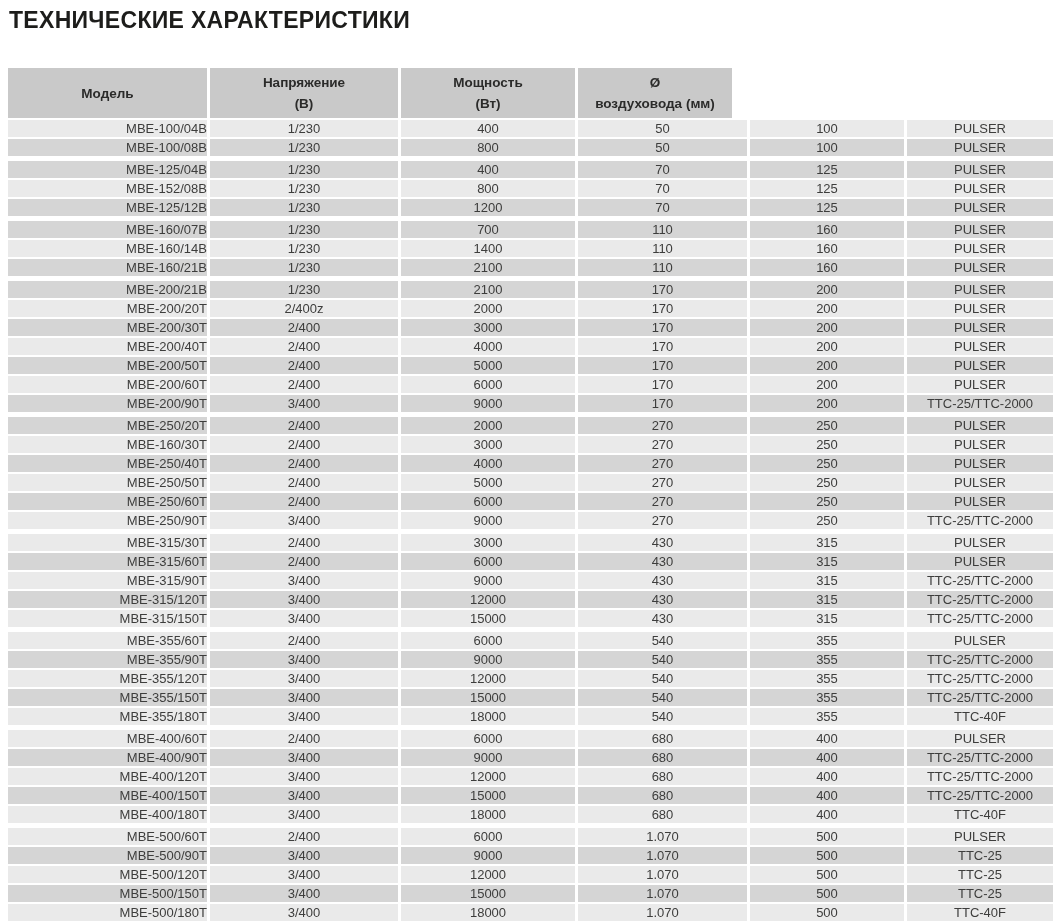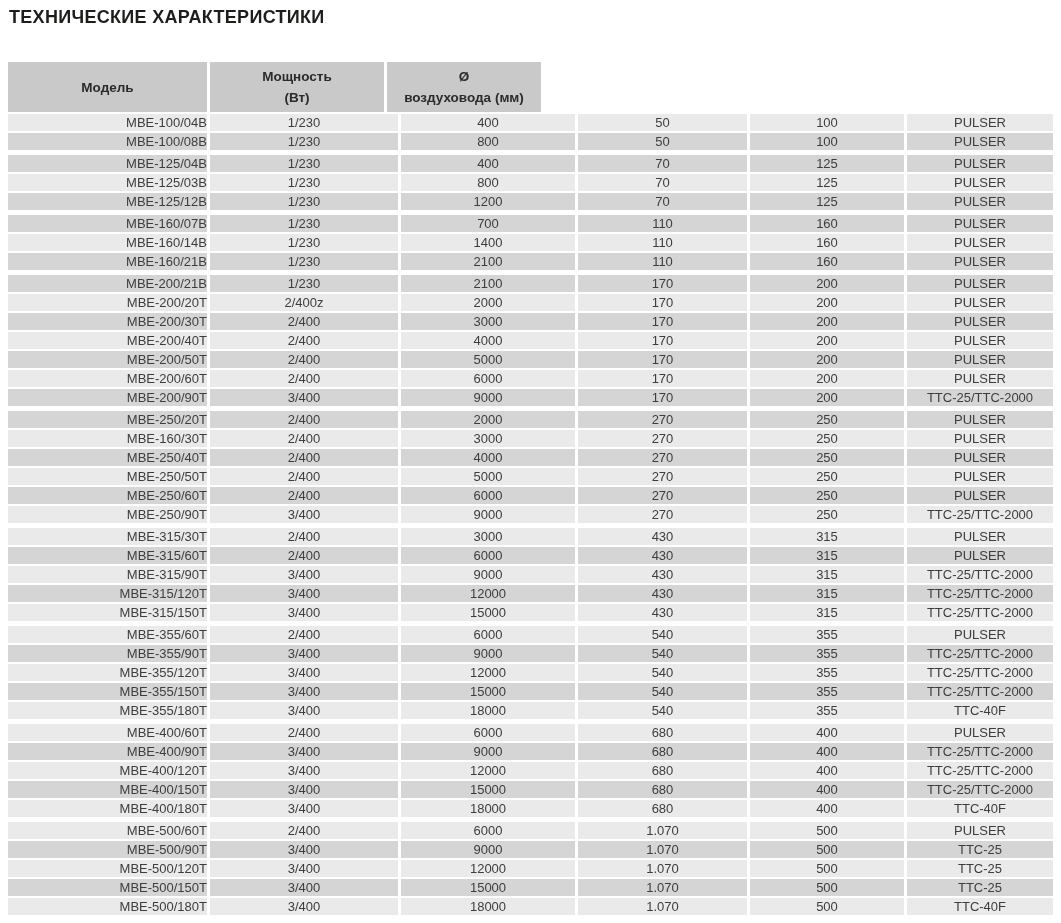--- a/index.html
+++ b/index.html
@@ -8,21 +8,21 @@
     --row-dark:#d5d5d5;
     --cell-text:#3d3d3c;
     --header-text:#2b2b2a;
     --title-text:#1d1d1b;
   }
   *{box-sizing:border-box;}
   html,body{margin:0;padding:0;background:#ffffff;}
   body{font-family:"Liberation Sans", sans-serif; -webkit-font-smoothing:antialiased;}
   .page{width:1061px;height:923px;padding:5px 8px 0 8px;overflow:hidden;}
   .title{
-    font-size:18px;font-weight:bold;color:var(--title-text);
+    font-size:23px;font-weight:bold;color:var(--title-text);
     margin:2px 0 12px 1px;letter-spacing:0.3px;
   }
   .spec-table{width:901px;margin-top:34px;}
   .hrow,.row{display:flex;column-gap:3px;}
   
   .c0{flex:0 0 199px;}
   .c1{flex:0 0 188px;}
   .c2{flex:0 0 174px;}
   .c3{flex:0 0 169px;}
   .c4{flex:0 0 154px;}
@@ -50,20 +50,24 @@
 </head>
 <body>
 
 <div class="page">
   <h1 class="title">ТЕХНИЧЕСКИЕ ХАРАКТЕРИСТИКИ</h1>
   <div class="spec-table">
     <div class="thead hrow" id="thead">
         <div class="hcell c0">
           <span>Модель</span>
         </div>
+        <div class="hcell c1">
+          <span>Напряжение</span>
+          <span>(В)</span>
+        </div>
         <div class="hcell c2">
           <span>Мощность</span>
           <span>(Вт)</span>
         </div>
         <div class="hcell c4">
           <span>Ø</span>
           <span>воздуховода (мм)</span>
         </div>
       </div>
     <div id="tbody">
@@ -88,21 +92,21 @@
         <div class="group">
           <div class="row row-dark">
             <div class="cell c0 model">MBE-125/04B</div>
             <div class="cell c1">1/230</div>
             <div class="cell c2">400</div>
             <div class="cell c3">70</div>
             <div class="cell c4">125</div>
             <div class="cell c5">PULSER</div>
           </div>
           <div class="row row-light">
-            <div class="cell c0 model">MBE-125/03B</div>
+            <div class="cell c0 model">MBE-152/08B</div>
             <div class="cell c1">1/230</div>
             <div class="cell c2">800</div>
             <div class="cell c3">70</div>
             <div class="cell c4">125</div>
             <div class="cell c5">PULSER</div>
           </div>
           <div class="row row-dark">
             <div class="cell c0 model">MBE-125/12B</div>
             <div class="cell c1">1/230</div>
             <div class="cell c2">1200</div>

